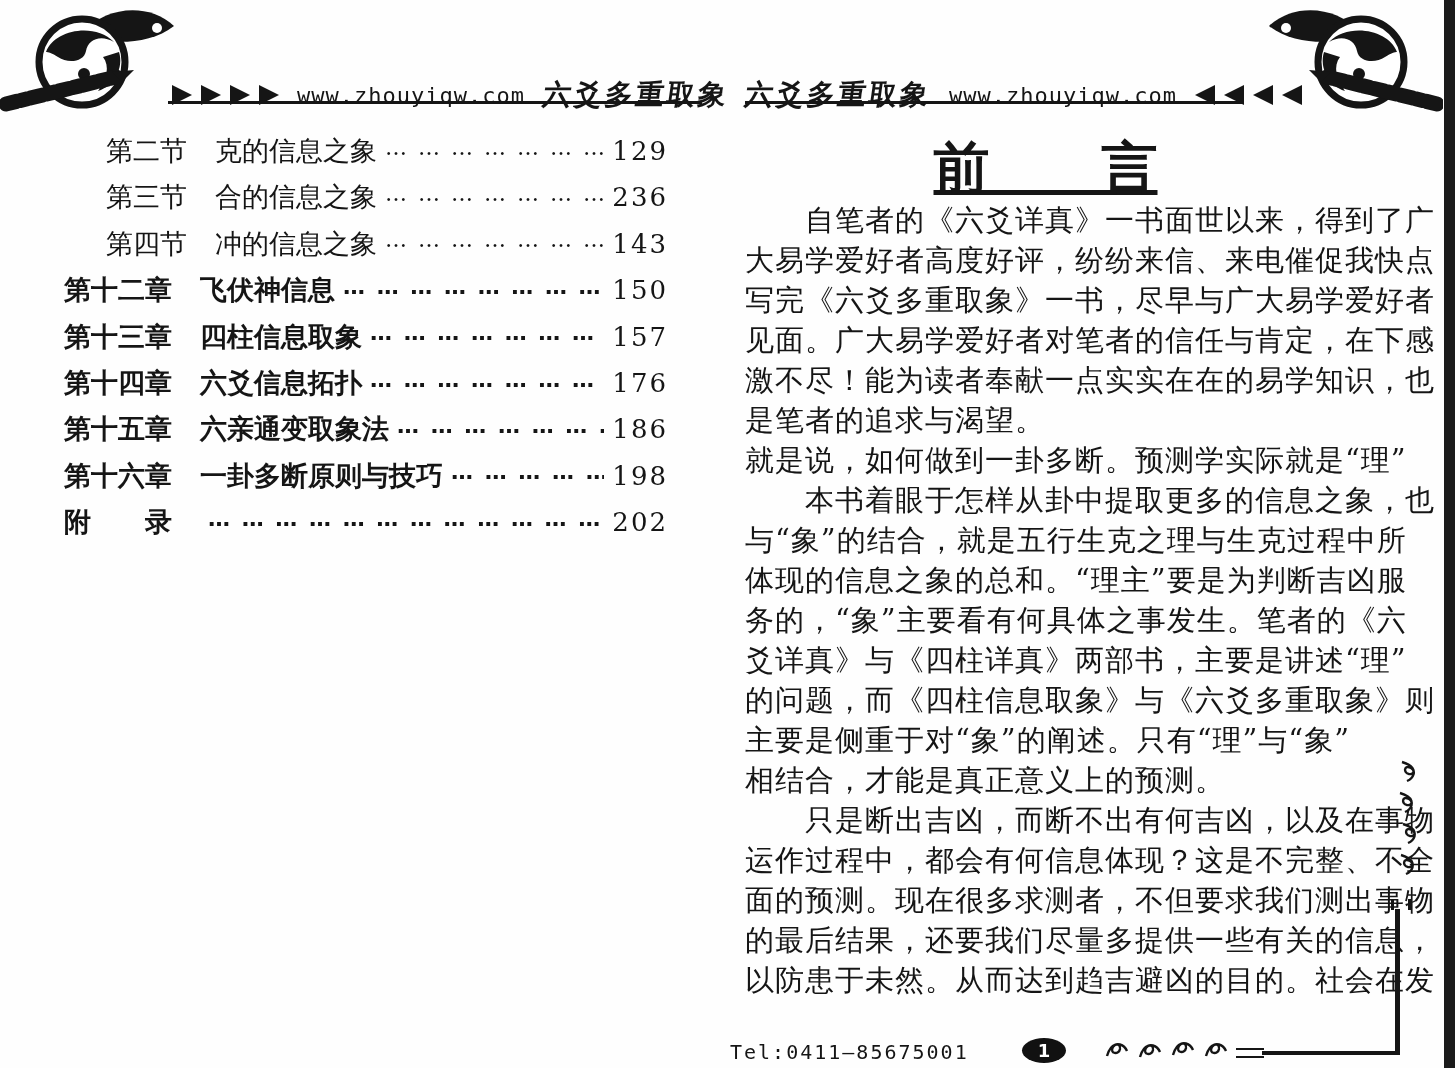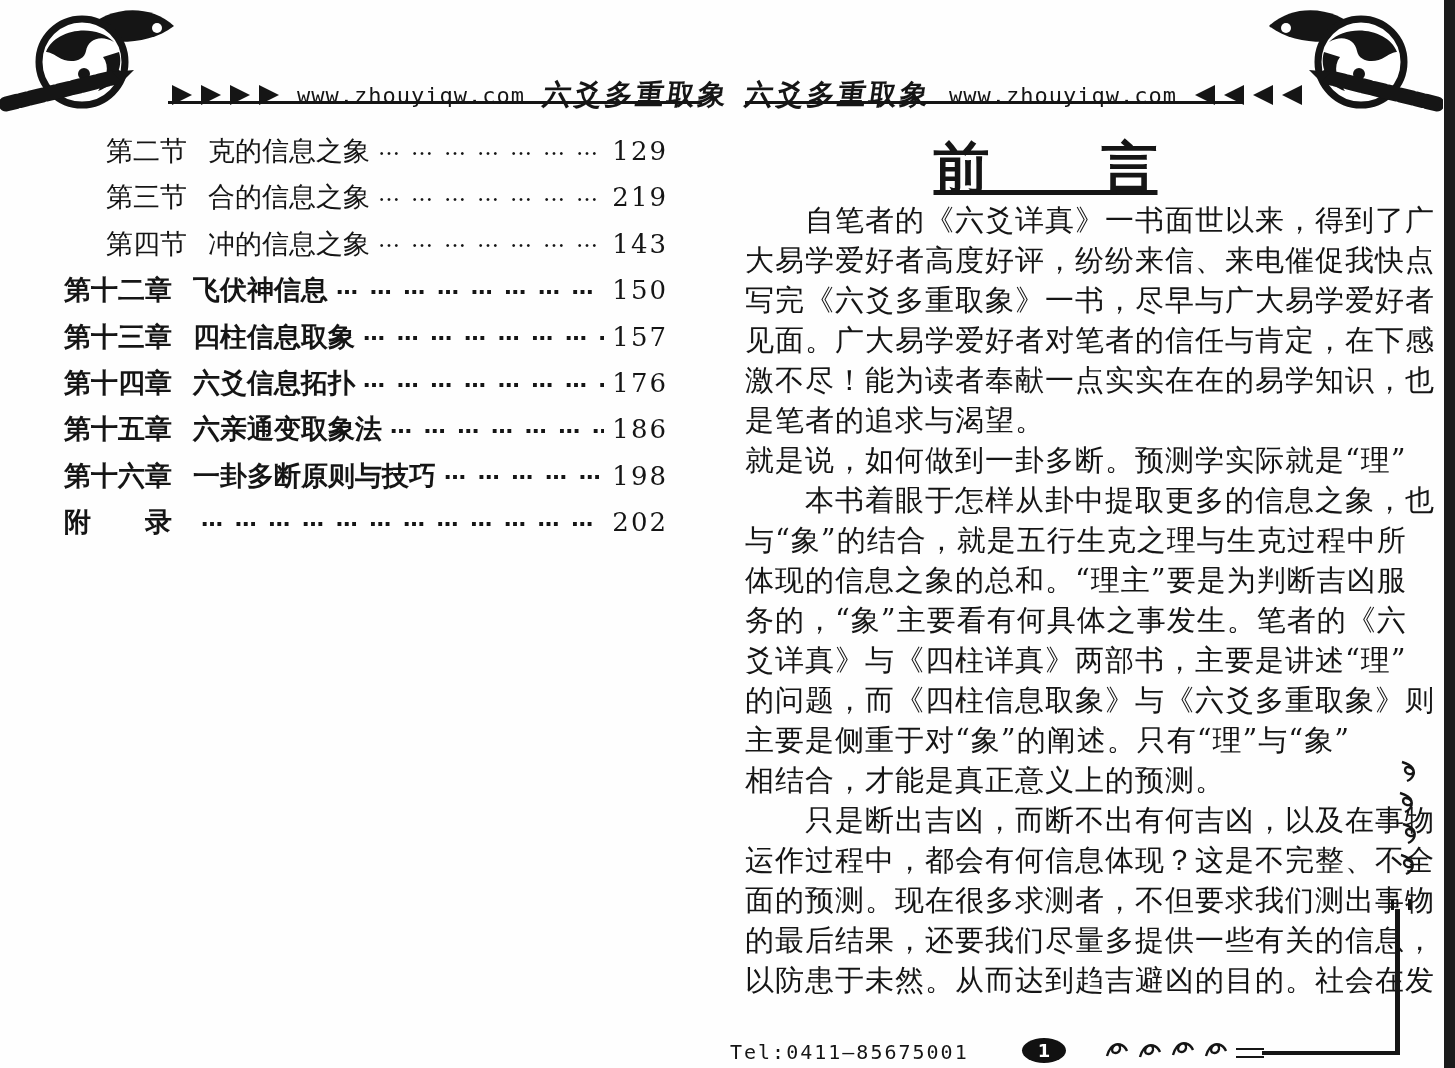--- a/index.html
+++ b/index.html
@@ -28,21 +28,21 @@
   .hdr-brand{font-weight:bold;font-size:28px;letter-spacing:3px;transform:skewX(-8deg);white-space:nowrap;font-family:"DejaVu Serif",serif;}
   .rule{position:absolute;height:3px;background:#151515;}
   .rule-left{left:168px;top:101px;width:534px;}
   .rule-right{left:745px;top:101px;width:499px;}
 
   
   .toc{position:absolute;left:64px;top:124px;width:604px;}
   .toc-row{display:flex;align-items:baseline;height:46.4px;font-size:27px;white-space:nowrap;}
   .toc-row.section{padding-left:42px;font-family:"DejaVu Serif","Liberation Serif",serif;}
   .toc-row.chapter{font-family:"DejaVu Sans","Liberation Sans",sans-serif;font-weight:bold;justify-content:center;}
-  .toc-label{margin-right:21px;white-space:pre;}
+  .toc-label{margin-right:28px;white-space:pre;}
   .toc-dots{flex:1;overflow:hidden;white-space:nowrap;font-size:22px;letter-spacing:2px;margin:0 8px;align-self:center;}
   .toc-page{font-family:"DejaVu Serif",serif;font-weight:normal;font-size:26px;min-width:56px;text-align:right;letter-spacing:2px;margin-top:12px;}
 
   
   .preface{position:absolute;left:745px;top:134px;width:601px;}
   .preface-title{font-size:56px;font-weight:bold;text-align:center;line-height:66px;white-space:pre;text-decoration:underline;}
   .body-line{font-size:29px;line-height:40px;height:40px;letter-spacing:1px;white-space:nowrap;}
   .body-line.indent{text-indent:60px;}
 
   
@@ -120,21 +120,21 @@
     <div class="toc-row section">
       <span class="toc-label">第二节</span>
       <span class="toc-title">克的信息之象</span>
       <span class="toc-dots">… … … … … … … … … … … … … … … … … … … … … … … … … …</span>
       <span class="toc-page">129</span>
     </div>
     <div class="toc-row section">
       <span class="toc-label">第三节</span>
       <span class="toc-title">合的信息之象</span>
       <span class="toc-dots">… … … … … … … … … … … … … … … … … … … … … … … … … …</span>
-      <span class="toc-page">219</span>
+      <span class="toc-page">236</span>
     </div>
     <div class="toc-row section">
       <span class="toc-label">第四节</span>
       <span class="toc-title">冲的信息之象</span>
       <span class="toc-dots">… … … … … … … … … … … … … … … … … … … … … … … … … …</span>
       <span class="toc-page">143</span>
     </div>
     <div class="toc-row chapter">
       <span class="toc-label">第十二章</span>
       <span class="toc-title">飞伏神信息</span>

